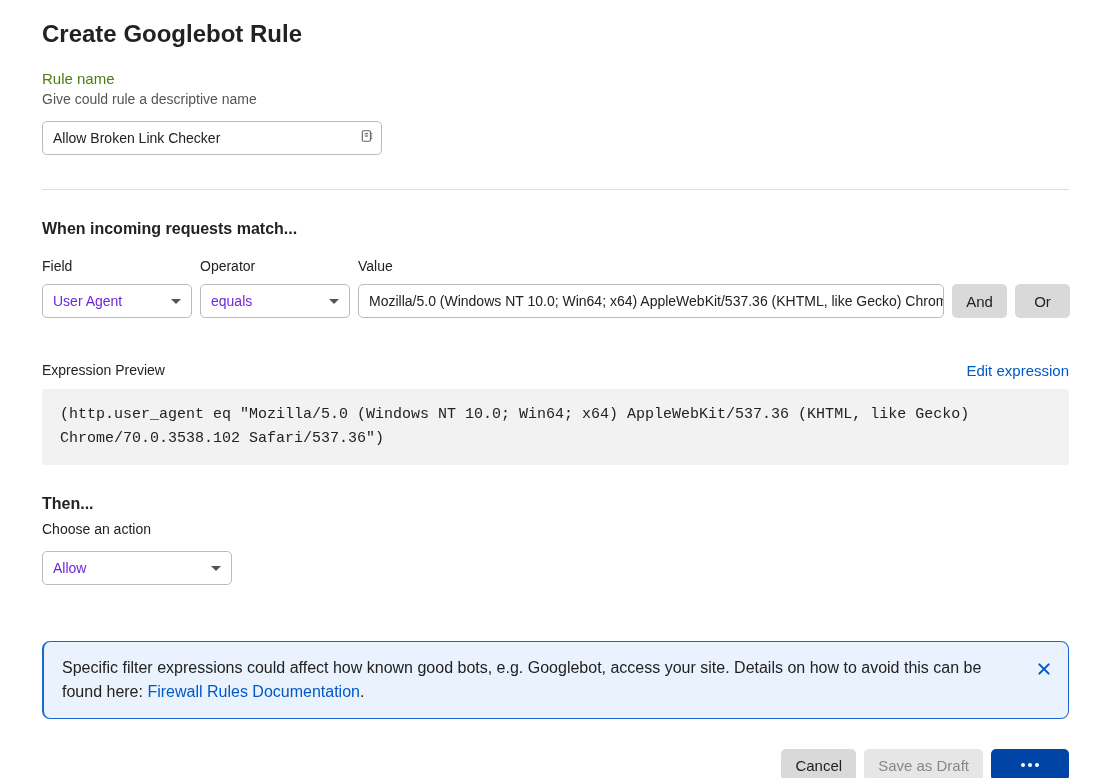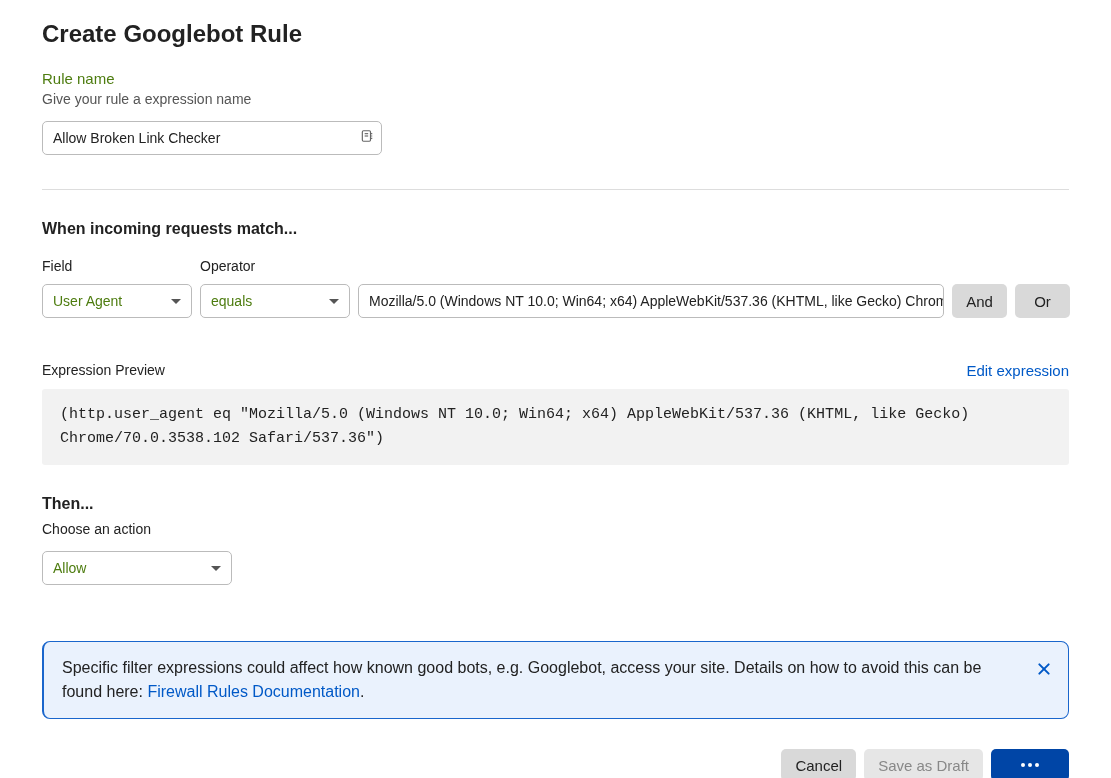--- a/index.html
+++ b/index.html
@@ -63,21 +63,21 @@
     font-size: 14px;
     color: #222;
     margin-bottom: 10px;
   }
   .select {
     height: 34px;
     border: 1px solid #bbb;
     border-radius: 5px;
     background: #fff;
     font-size: 14px;
-    color: #4d7c0f;
+    color: #6d28d9;
     display: flex;
     align-items: center;
     justify-content: space-between;
     padding: 0 10px;
     cursor: pointer;
   }
   .field-select { width: 150px; }
   .operator-select { width: 150px; }
   .action-select { width: 190px; }
   .caret {
@@ -189,21 +189,21 @@
   .dots span { width: 4px; height: 4px; background: #fff; border-radius: 50%; }
 </style>
 </head>
 <body>
 
 
 
 <h1 class="page-title">Create Googlebot Rule</h1>
 
 <div class="label">Rule name</div>
-<div class="helper">Give your rule a expression name</div>
+<div class="helper">Give could rule a descriptive name</div>
 <div class="rule-name-wrap">
   <input type="text" class="rule-name-input" value="Allow Broken Link Checker" style="">
   <span class="contacts-icon">
     <svg width="14" height="14" viewBox="0 0 24 24" fill="none" stroke="currentColor" stroke-width="2">
         <rect x="4" y="3" width="14" height="18" rx="2"></rect>
         <line x1="8" y1="8" x2="14" y2="8"></line>
         <line x1="8" y1="12" x2="14" y2="12"></line>
         <line x1="20" y1="7" x2="20" y2="9"></line>
         <line x1="20" y1="11" x2="20" y2="13"></line>
         <line x1="20" y1="15" x2="20" y2="17"></line>
@@ -224,20 +224,21 @@
     </div>
   </div>
   <div class="col">
     <div class="col-label">Operator</div>
     <div class="select operator-select">
       <span>equals</span>
       <span class="caret"></span>
     </div>
   </div>
   <div class="col">
+    <div class="col-label">Value</div>
     <div class="value-input">
       <span>Mozilla/5.0 (Windows NT 10.0; Win64; x64) AppleWebKit/537.36 (KHTML, like Gecko) Chrome/70.0.3538.102 Safari/537.36</span>
     </div>
   </div>
   <button class="btn-andor">And</button>
   <button class="btn-andor">Or</button>
 </div>
 
 <div class="preview-header">
   <span class="preview-label">Expression Preview</span>

